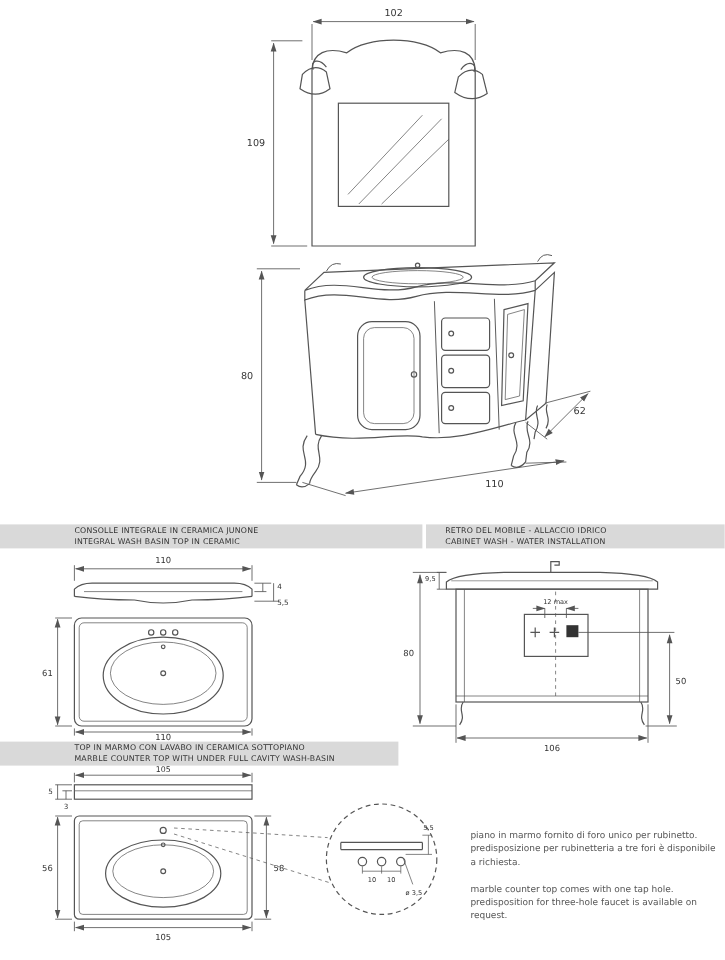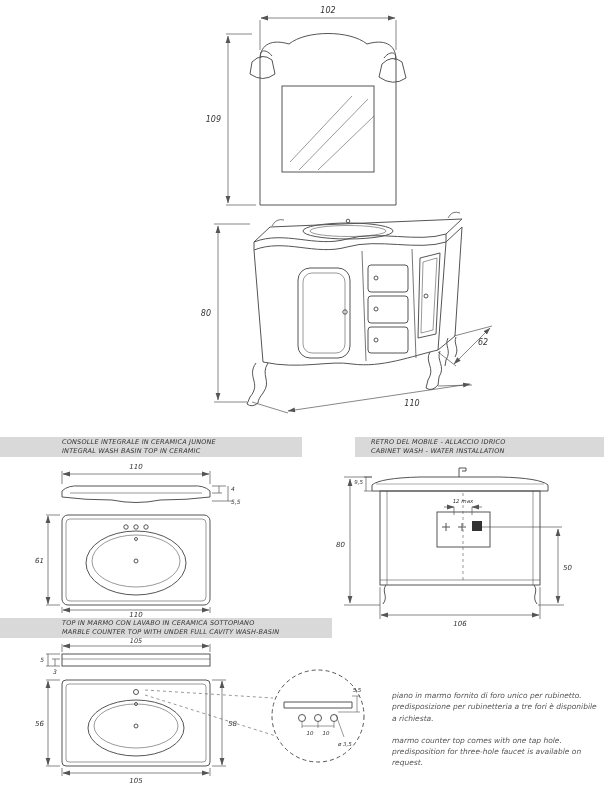--- a/index.html
+++ b/index.html
@@ -1,18 +1,18 @@
 <!DOCTYPE html>
 <html><head>
 <meta charset="utf-8">
 <style>
   html,body { margin:0; padding:0; background:#fff; }
   #sheet {
     position:relative; width:604px; height:800px; background:#ffffff;
-    font-family:"DejaVu Sans", sans-serif; overflow:hidden;font-style:italic;
+    font-family:"DejaVu Sans", sans-serif; overflow:hidden;
   }
   .abs { position:absolute; }
   svg { overflow:visible; display:block; }
   svg text { font-family:"DejaVu Sans", sans-serif; fill:#333; }
   .bar {
     position:absolute; height:20px; background:#d9d9d9; box-sizing:border-box;
     display:flex; flex-direction:column; justify-content:center;
   }
   .bar div { font-size:6.5px; line-height:1.4; color:#333; letter-spacing:0.2px; white-space:nowrap; }
   .note { position:absolute; }
@@ -114,21 +114,21 @@
 
     <g font-size="8">
       <text x="328" y="13" text-anchor="middle">102</text>
       <text x="221" y="122" text-anchor="end">109</text>
       <text x="211" y="316" text-anchor="end">80</text>
       <text x="478" y="345" text-anchor="start">62</text>
       <text x="412" y="406" text-anchor="middle">110</text>
     </g>
   </svg>
 
-  <div class="bar" style="left:0;top:437px;width:302px;padding-left:62px;">
+  <div class="bar" style="left:0;top:437px;width:352px;padding-left:62px;">
     <div>CONSOLLE INTEGRALE IN CERAMICA JUNONE</div>
     <div>INTEGRAL WASH BASIN TOP IN CERAMIC</div>
   </div>
 
   <div class="bar" style="left:355px;top:437px;width:268px;padding-left:16px;">
     <div>RETRO DEL MOBILE - ALLACCIO IDRICO</div>
     <div>CABINET WASH - WATER INSTALLATION</div>
   </div>
 
   <div class="bar" style="left:0;top:618px;width:332px;padding-left:62px;">
@@ -269,16 +269,16 @@
       <text x="228" y="88" text-anchor="start">58</text>
       <text x="310" y="97" text-anchor="middle" font-size="5.5">10</text>
       <text x="326" y="97" text-anchor="middle" font-size="5.5">10</text>
       <text x="357" y="54" text-anchor="middle" font-size="5.5">5,5</text>
       <text x="338" y="108" text-anchor="start" font-size="5.5">ø 3,5</text>
     </g>
   </svg>
 
   <div class="note" style="left:392px;top:690px;width:205px;">
     <p>piano in marmo fornito di foro unico per rubinetto. predisposizione per rubinetteria a tre fori è disponibile a richiesta.</p>
-    <p>marmo counter top comes with one tap hole. predisposition for three-hole faucet is available on request.</p>
+    <p>marble counter top comes with one tap hole. predisposition for three-hole faucet is available on request.</p>
   </div>
 
 </div>
 
 </body></html>

